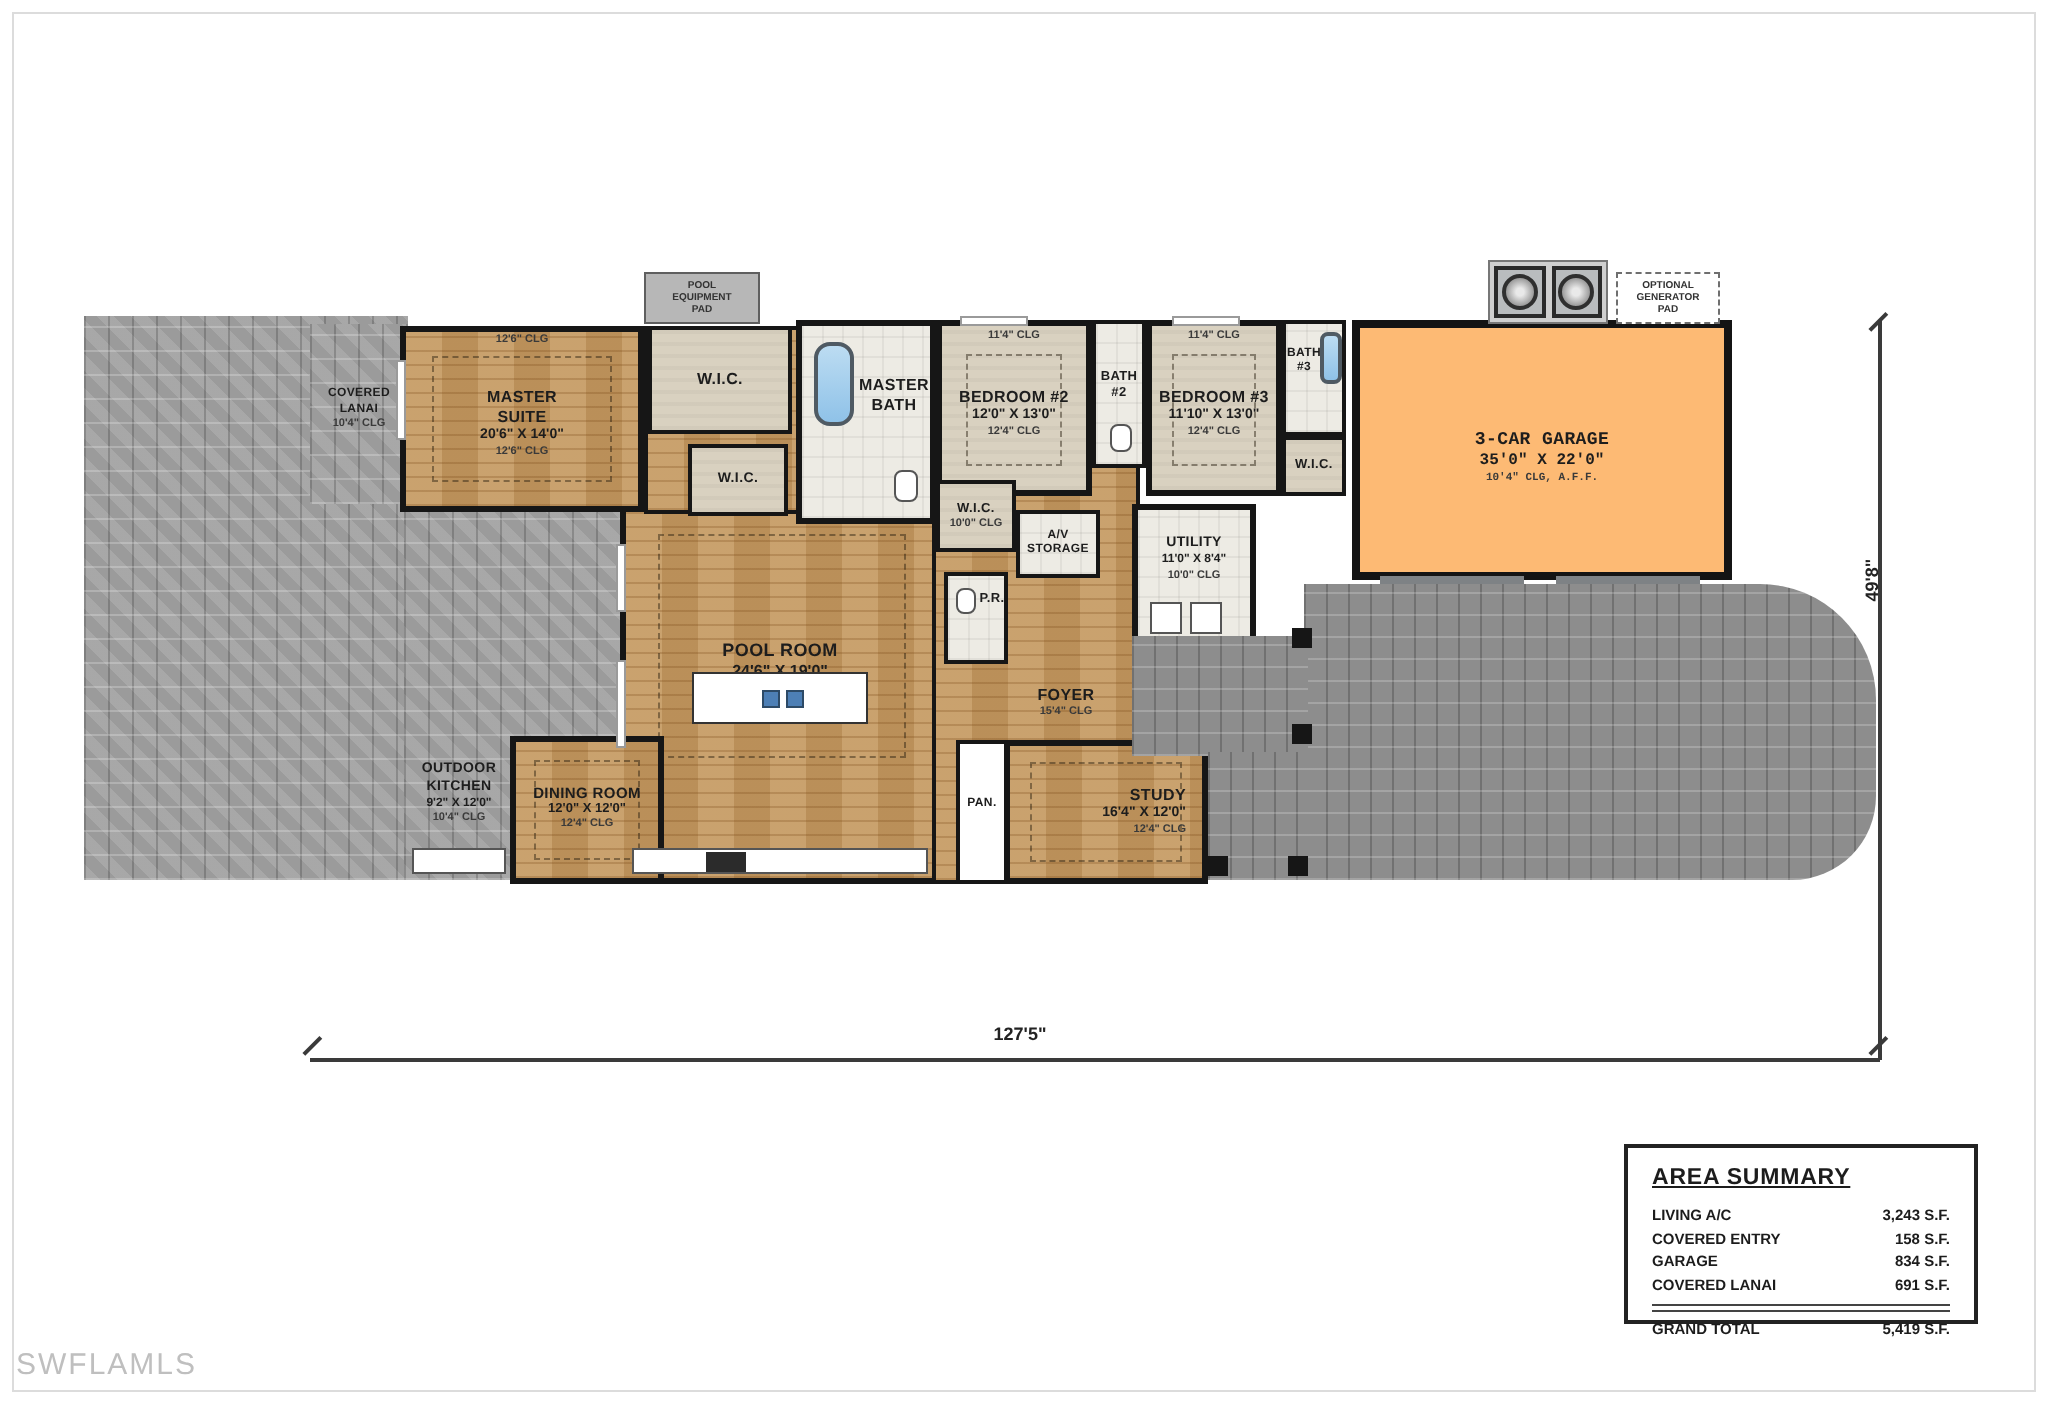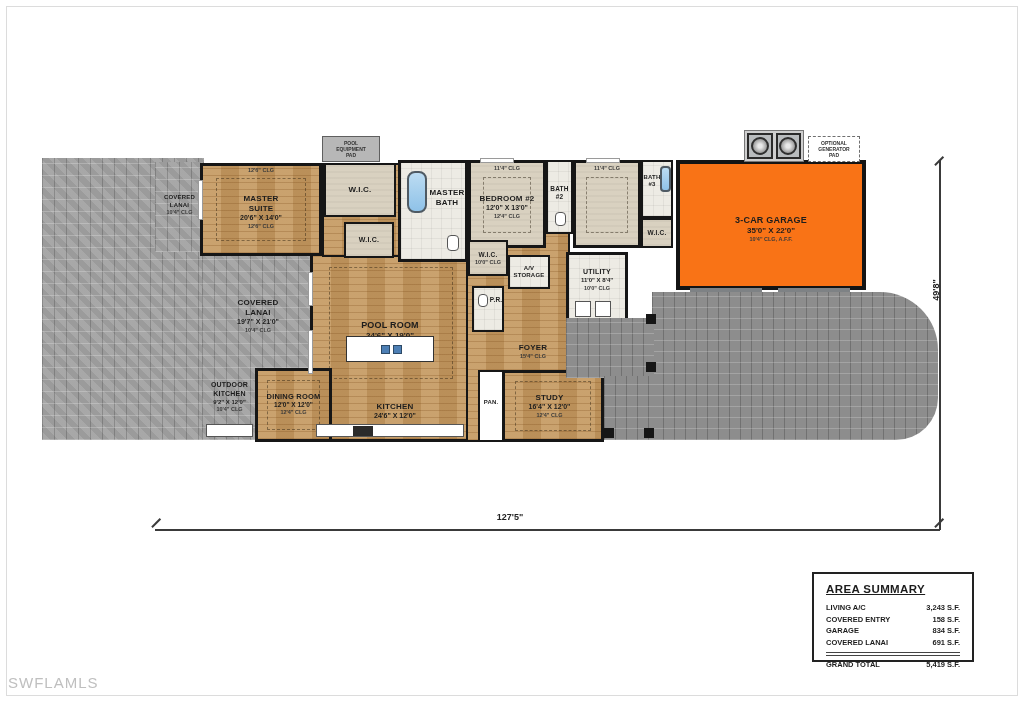--- a/index.html
+++ b/index.html
@@ -16,21 +16,21 @@
     background-image:repeating-linear-gradient(0deg,rgba(255,255,255,.2) 0 1px,transparent 1px 11px),
                      repeating-linear-gradient(90deg,rgba(0,0,0,.2) 0 1px,transparent 1px 11px);}
   .wood{background-color:#c59a62;
     background-image:repeating-linear-gradient(0deg,rgba(120,70,20,.25) 0 1px,transparent 1px 7px),
                      repeating-linear-gradient(90deg,rgba(255,255,255,.08) 0 18px,rgba(90,50,10,.10) 18px 36px);}
   .carpet{background-color:#d9d1c0;
     background-image:repeating-linear-gradient(0deg,rgba(0,0,0,.03) 0 2px,transparent 2px 6px);}
   .tile{background-color:#edebe4;
     background-image:repeating-linear-gradient(0deg,rgba(0,0,0,.05) 0 1px,transparent 1px 10px),
                      repeating-linear-gradient(90deg,rgba(0,0,0,.05) 0 1px,transparent 1px 10px);}
-  .garage-floor{background-color:#f97316;}
+  .garage-floor{background-color:#fdba74;font-family:Liberation Mono, monospace;}
   .wall2{border:2px solid #161616;}
   .wall3{border:3px solid #161616;}
   .wall4{border:4px solid #141414;}
   .tray{position:absolute;left:11px;top:11px;right:11px;bottom:11px;border:1px dashed rgba(40,30,15,.45);pointer-events:none;}
   
   .lbl{position:absolute;display:flex;flex-direction:column;align-items:center;justify-content:center;
        text-align:center;line-height:1.25;pointer-events:none;}
   .rm-name{font-size:8px;font-weight:bold;letter-spacing:.2px;color:#1d1d1d;white-space:pre-line;}
   .rm-size{font-size:7px;font-weight:bold;color:#1d1d1d;}
   .rm-clg{font-size:5.5px;font-weight:bold;color:#3a3a3a;}
@@ -67,26 +67,20 @@
   <div class="abs paver" style="left:202px;top:250px;width:112px;height:190px;"></div>
   <div class="abs paver" style="left:202px;top:368px;width:55px;height:72px;"></div>
 
 
   <div class="lbl" style="left:155px;top:185px;width:49px;height:40px;">
     <span class="rm-name" style="font-size:6px;">COVERED
 LANAI</span>
     <span class="rm-clg">10'4" CLG</span>
   </div>
 
-  <div class="lbl" style="left:208px;top:288px;width:100px;height:56px;">
-    <span class="rm-name">COVERED
-LANAI</span>
-    <span class="rm-size">19'7" X 21'0"</span>
-    <span class="rm-clg">10'4" CLG</span>
-  </div>
 
   <div class="lbl" style="left:202px;top:372px;width:55px;height:50px;">
     <span class="rm-name" style="font-size:7px;">OUTDOOR
 KITCHEN</span>
     <span class="rm-size" style="font-size:6px;">9'2" X 12'0"</span>
     <span class="rm-clg">10'4" CLG</span>
   </div>
   <div class="abs fixture" style="left:206px;top:424px;width:47px;height:13px;"></div>
 
   <div class="abs wood wall3" style="left:310px;top:250px;width:160px;height:192px;">
@@ -146,20 +140,25 @@
   <div class="abs tile wall2" style="left:546px;top:160px;width:27px;height:74px;">
     <div class="lbl" style="left:0;top:16px;right:0;height:30px;">
       <span class="rm-name" style="font-size:6.5px;">BATH
 #2</span>
     </div>
     <div class="abs fixture" style="left:7px;top:50px;width:11px;height:14px;border-radius:4px;"></div>
   </div>
 
   <div class="abs carpet wall3" style="left:573px;top:160px;width:68px;height:88px;">
     <div class="tray" style="left:10px;top:14px;right:10px;bottom:12px;"></div>
+    <div class="lbl" style="left:0;top:16px;right:0;height:56px;">
+      <span class="rm-name">BEDROOM #3</span>
+      <span class="rm-size">11'10" X 13'0"</span>
+      <span class="rm-clg">12'4" CLG</span>
+    </div>
   </div>
   <div class="micro" style="left:607px;top:165px;">11'4" CLG</div>
 
   <div class="abs tile wall2" style="left:641px;top:160px;width:32px;height:58px;">
     <div class="abs tub" style="left:17px;top:4px;width:11px;height:26px;border-radius:4px;"></div>
     <div class="lbl" style="left:0;top:6px;width:18px;height:26px;">
       <span class="rm-name" style="font-size:6px;">BATH
 #3</span>
     </div>
   </div>
@@ -242,38 +241,34 @@
     <span class="rm-clg">13'4" CLG</span>
   </div>
 
   <div class="abs fixture" style="left:346px;top:336px;width:88px;height:26px;border:1px solid #333;">
     <div class="abs" style="left:34px;top:8px;width:9px;height:9px;background:#4d7fb5;border:1px solid #2d4a66;"></div>
     <div class="abs" style="left:46px;top:8px;width:9px;height:9px;background:#4d7fb5;border:1px solid #2d4a66;"></div>
   </div>
   <div class="abs fixture" style="left:316px;top:424px;width:148px;height:13px;">
     <div class="abs" style="left:36px;top:1px;width:20px;height:10px;background:#2b2b2b;"></div>
   </div>
-  <div class="lbl" style="left:330px;top:398px;width:130px;height:26px;">
-    <span class="rm-name">KITCHEN</span>
-    <span class="rm-size">24'6" X 12'0"</span>
-  </div>
 
   <div class="abs fixture" style="left:478px;top:370px;width:26px;height:72px;border:2px solid #161616;">
     <div class="lbl" style="left:0;top:24px;right:0;height:14px;">
       <span class="rm-name" style="font-size:6px;">PAN.</span>
     </div>
   </div>
 
   <div class="lbl" style="left:255px;top:382px;width:77px;height:44px;">
     <span class="rm-name" style="font-size:7.5px;">DINING ROOM</span>
     <span class="rm-size" style="font-size:6.5px;">12'0" X 12'0"</span>
     <span class="rm-clg">12'4" CLG</span>
   </div>
 
-  <div class="lbl" style="left:506px;top:384px;width:87px;height:44px;">
+  <div class="lbl" style="left:506px;top:384px;width:87px;height:44px;align-items:flex-end;">
     <span class="rm-name">STUDY</span>
     <span class="rm-size">16'4" X 12'0"</span>
     <span class="rm-clg">12'4" CLG</span>
   </div>
 
   <div class="abs paver-dark" style="left:652px;top:292px;width:286px;height:148px;border-radius:0 58px 42px 0;"></div>
   <div class="abs paver-dark" style="left:566px;top:318px;width:88px;height:60px;"></div>
   <div class="abs paver-dark" style="left:604px;top:376px;width:50px;height:64px;"></div>
   <div class="abs col" style="left:646px;top:314px;width:10px;height:10px;"></div>
   <div class="abs col" style="left:646px;top:362px;width:10px;height:10px;"></div>
@@ -287,21 +282,21 @@
   <div class="abs window" style="left:198px;top:180px;width:5px;height:40px;"></div>
 
   <div class="abs dim-line" style="left:155px;top:529px;width:785px;height:1.5px;"></div>
   <div class="abs dim-line" style="left:939px;top:160px;width:1.5px;height:370px;"></div>
   <div class="abs" style="left:150px;top:522px;width:12px;height:1.5px;background:#3a3a3a;transform:rotate(-45deg);"></div>
   <div class="abs" style="left:933px;top:522px;width:12px;height:1.5px;background:#3a3a3a;transform:rotate(-45deg);"></div>
   <div class="abs" style="left:933px;top:160px;width:12px;height:1.5px;background:#3a3a3a;transform:rotate(-45deg);"></div>
   <div class="abs dim-text" style="left:480px;top:512px;width:60px;text-align:center;">127'5"</div>
   <div class="abs dim-text" style="left:916px;top:285px;width:40px;text-align:center;transform:rotate(-90deg);">49'8"</div>
 
-  <div class="abs summary" style="left:812px;top:572px;width:162px;height:90px;">
+  <div class="abs summary" style="left:812px;top:572px;width:177px;height:90px;">
     <h3>AREA SUMMARY</h3>
     <div class="srow">
       <span>LIVING A/C</span>
       <span>3,243 S.F.</span>
     </div>
     <div class="srow">
       <span>COVERED ENTRY</span>
       <span>158 S.F.</span>
     </div>
     <div class="srow">

